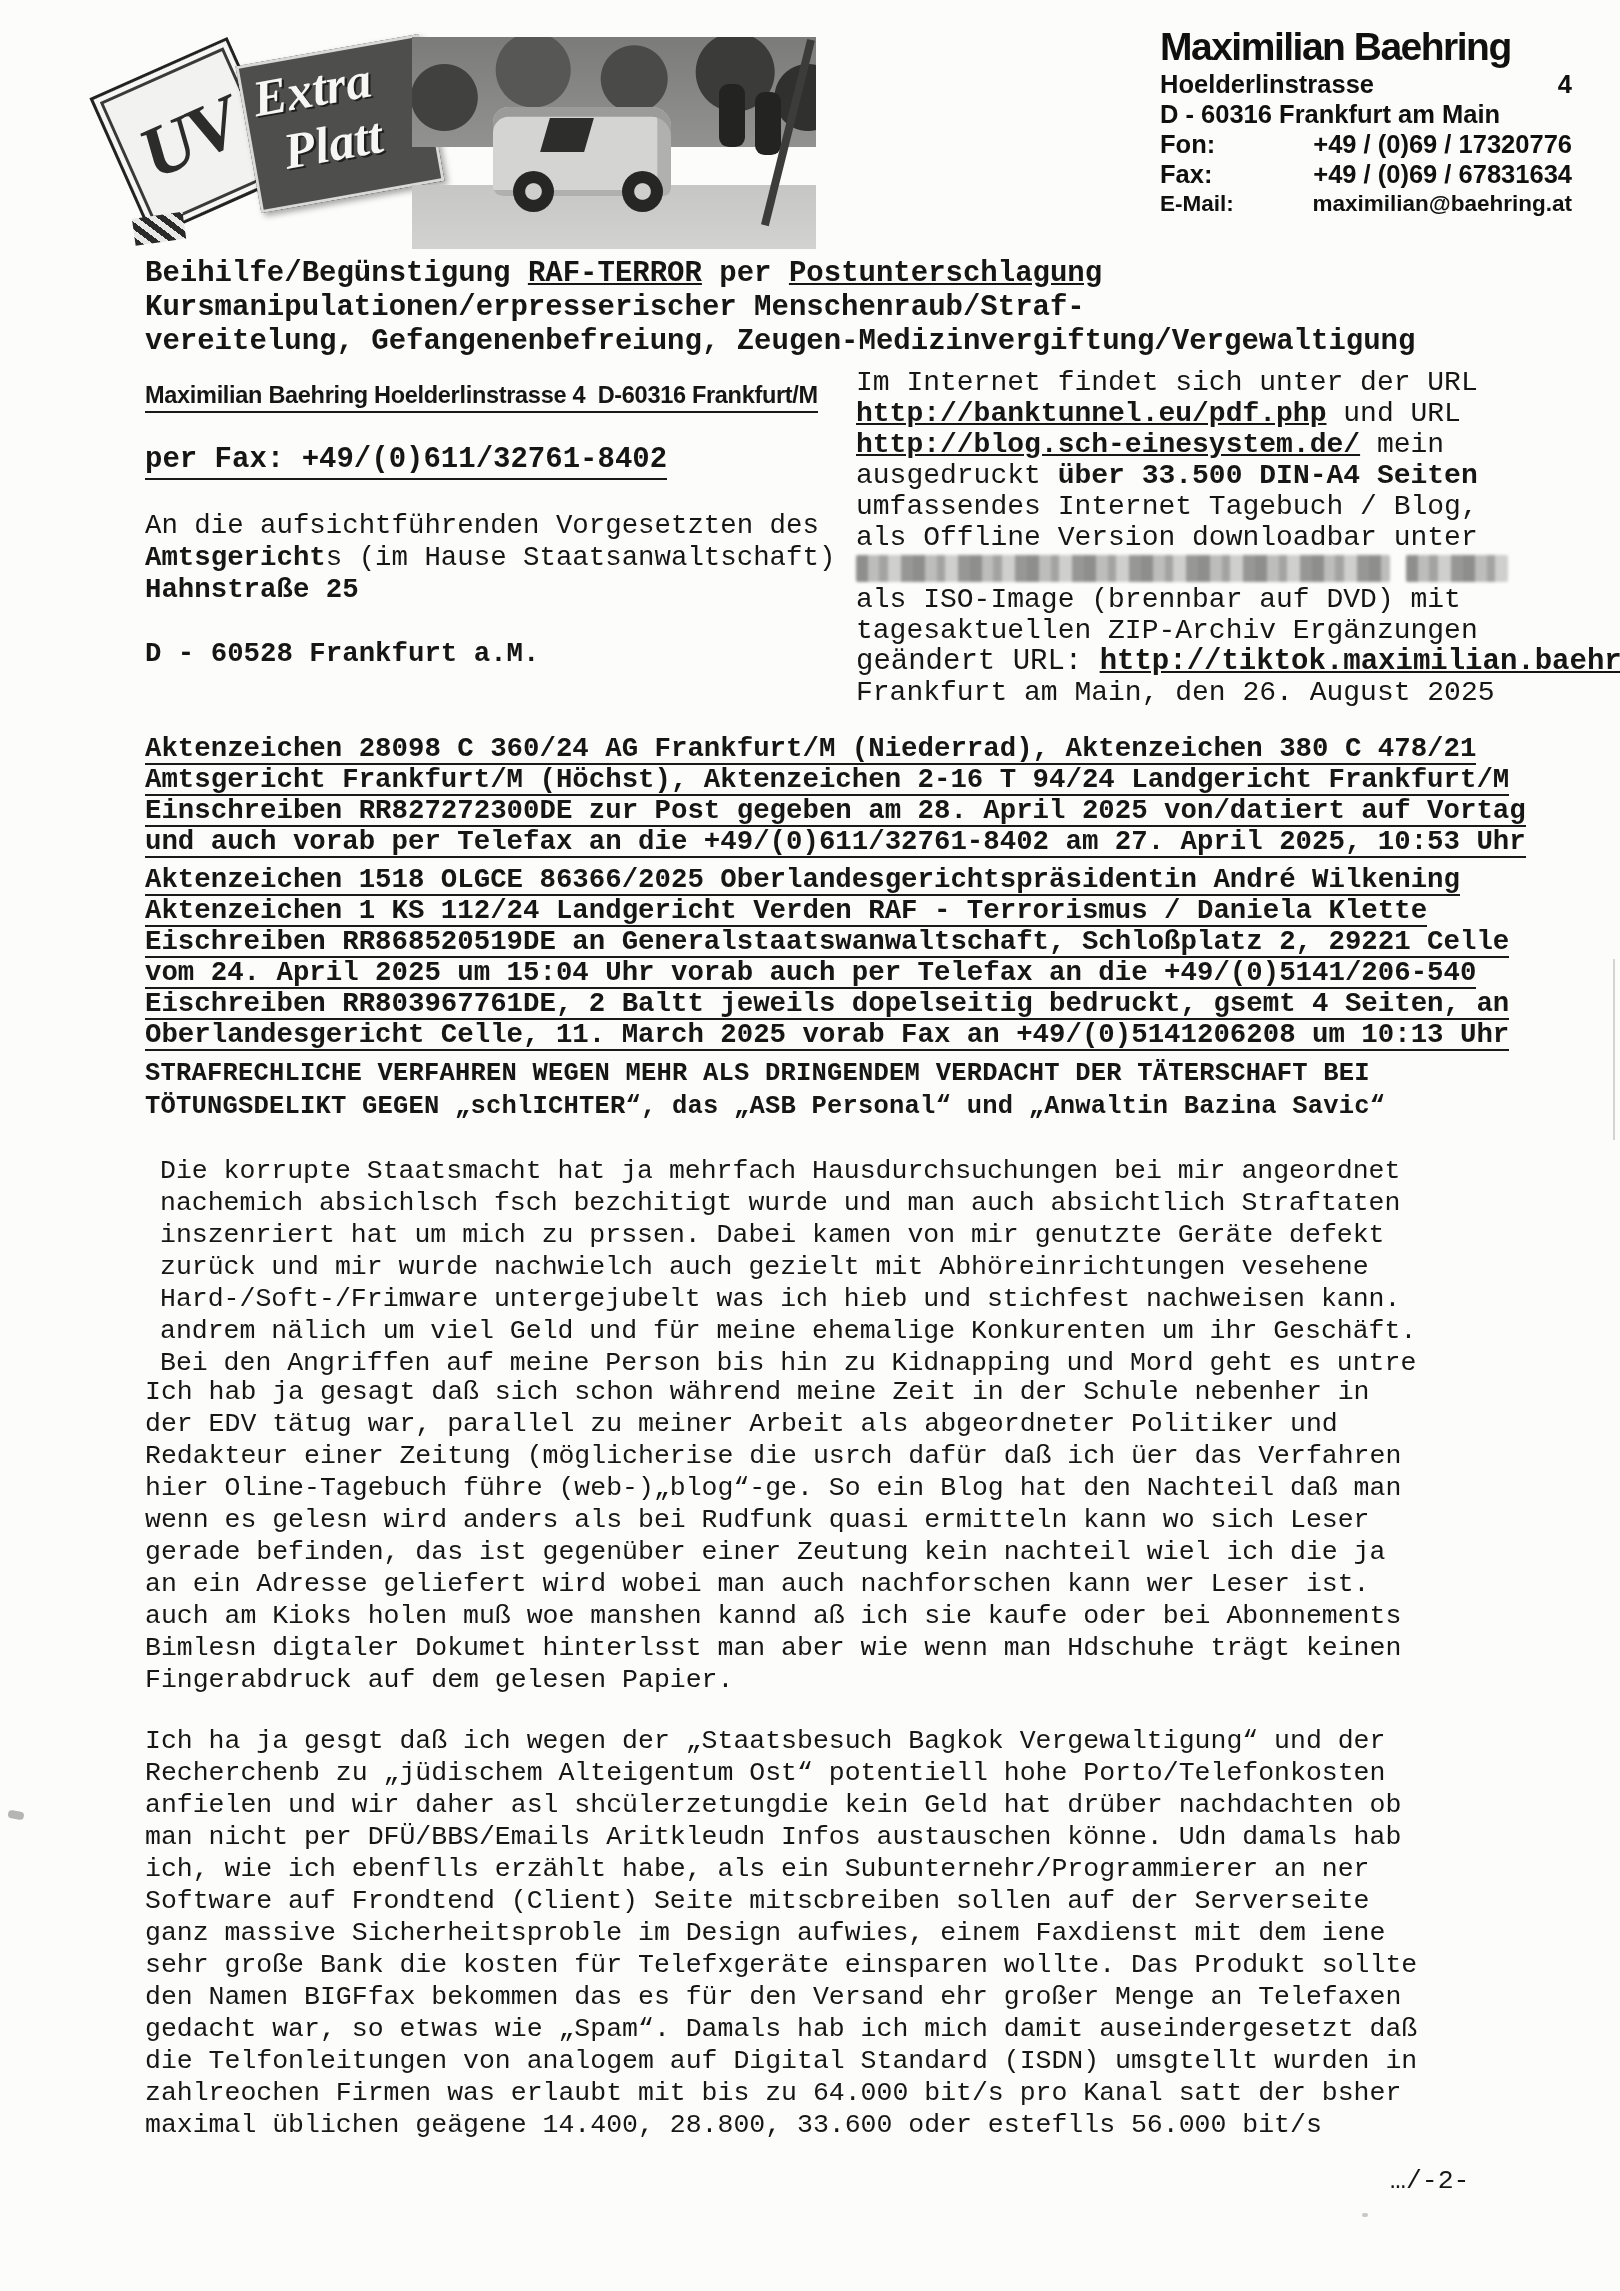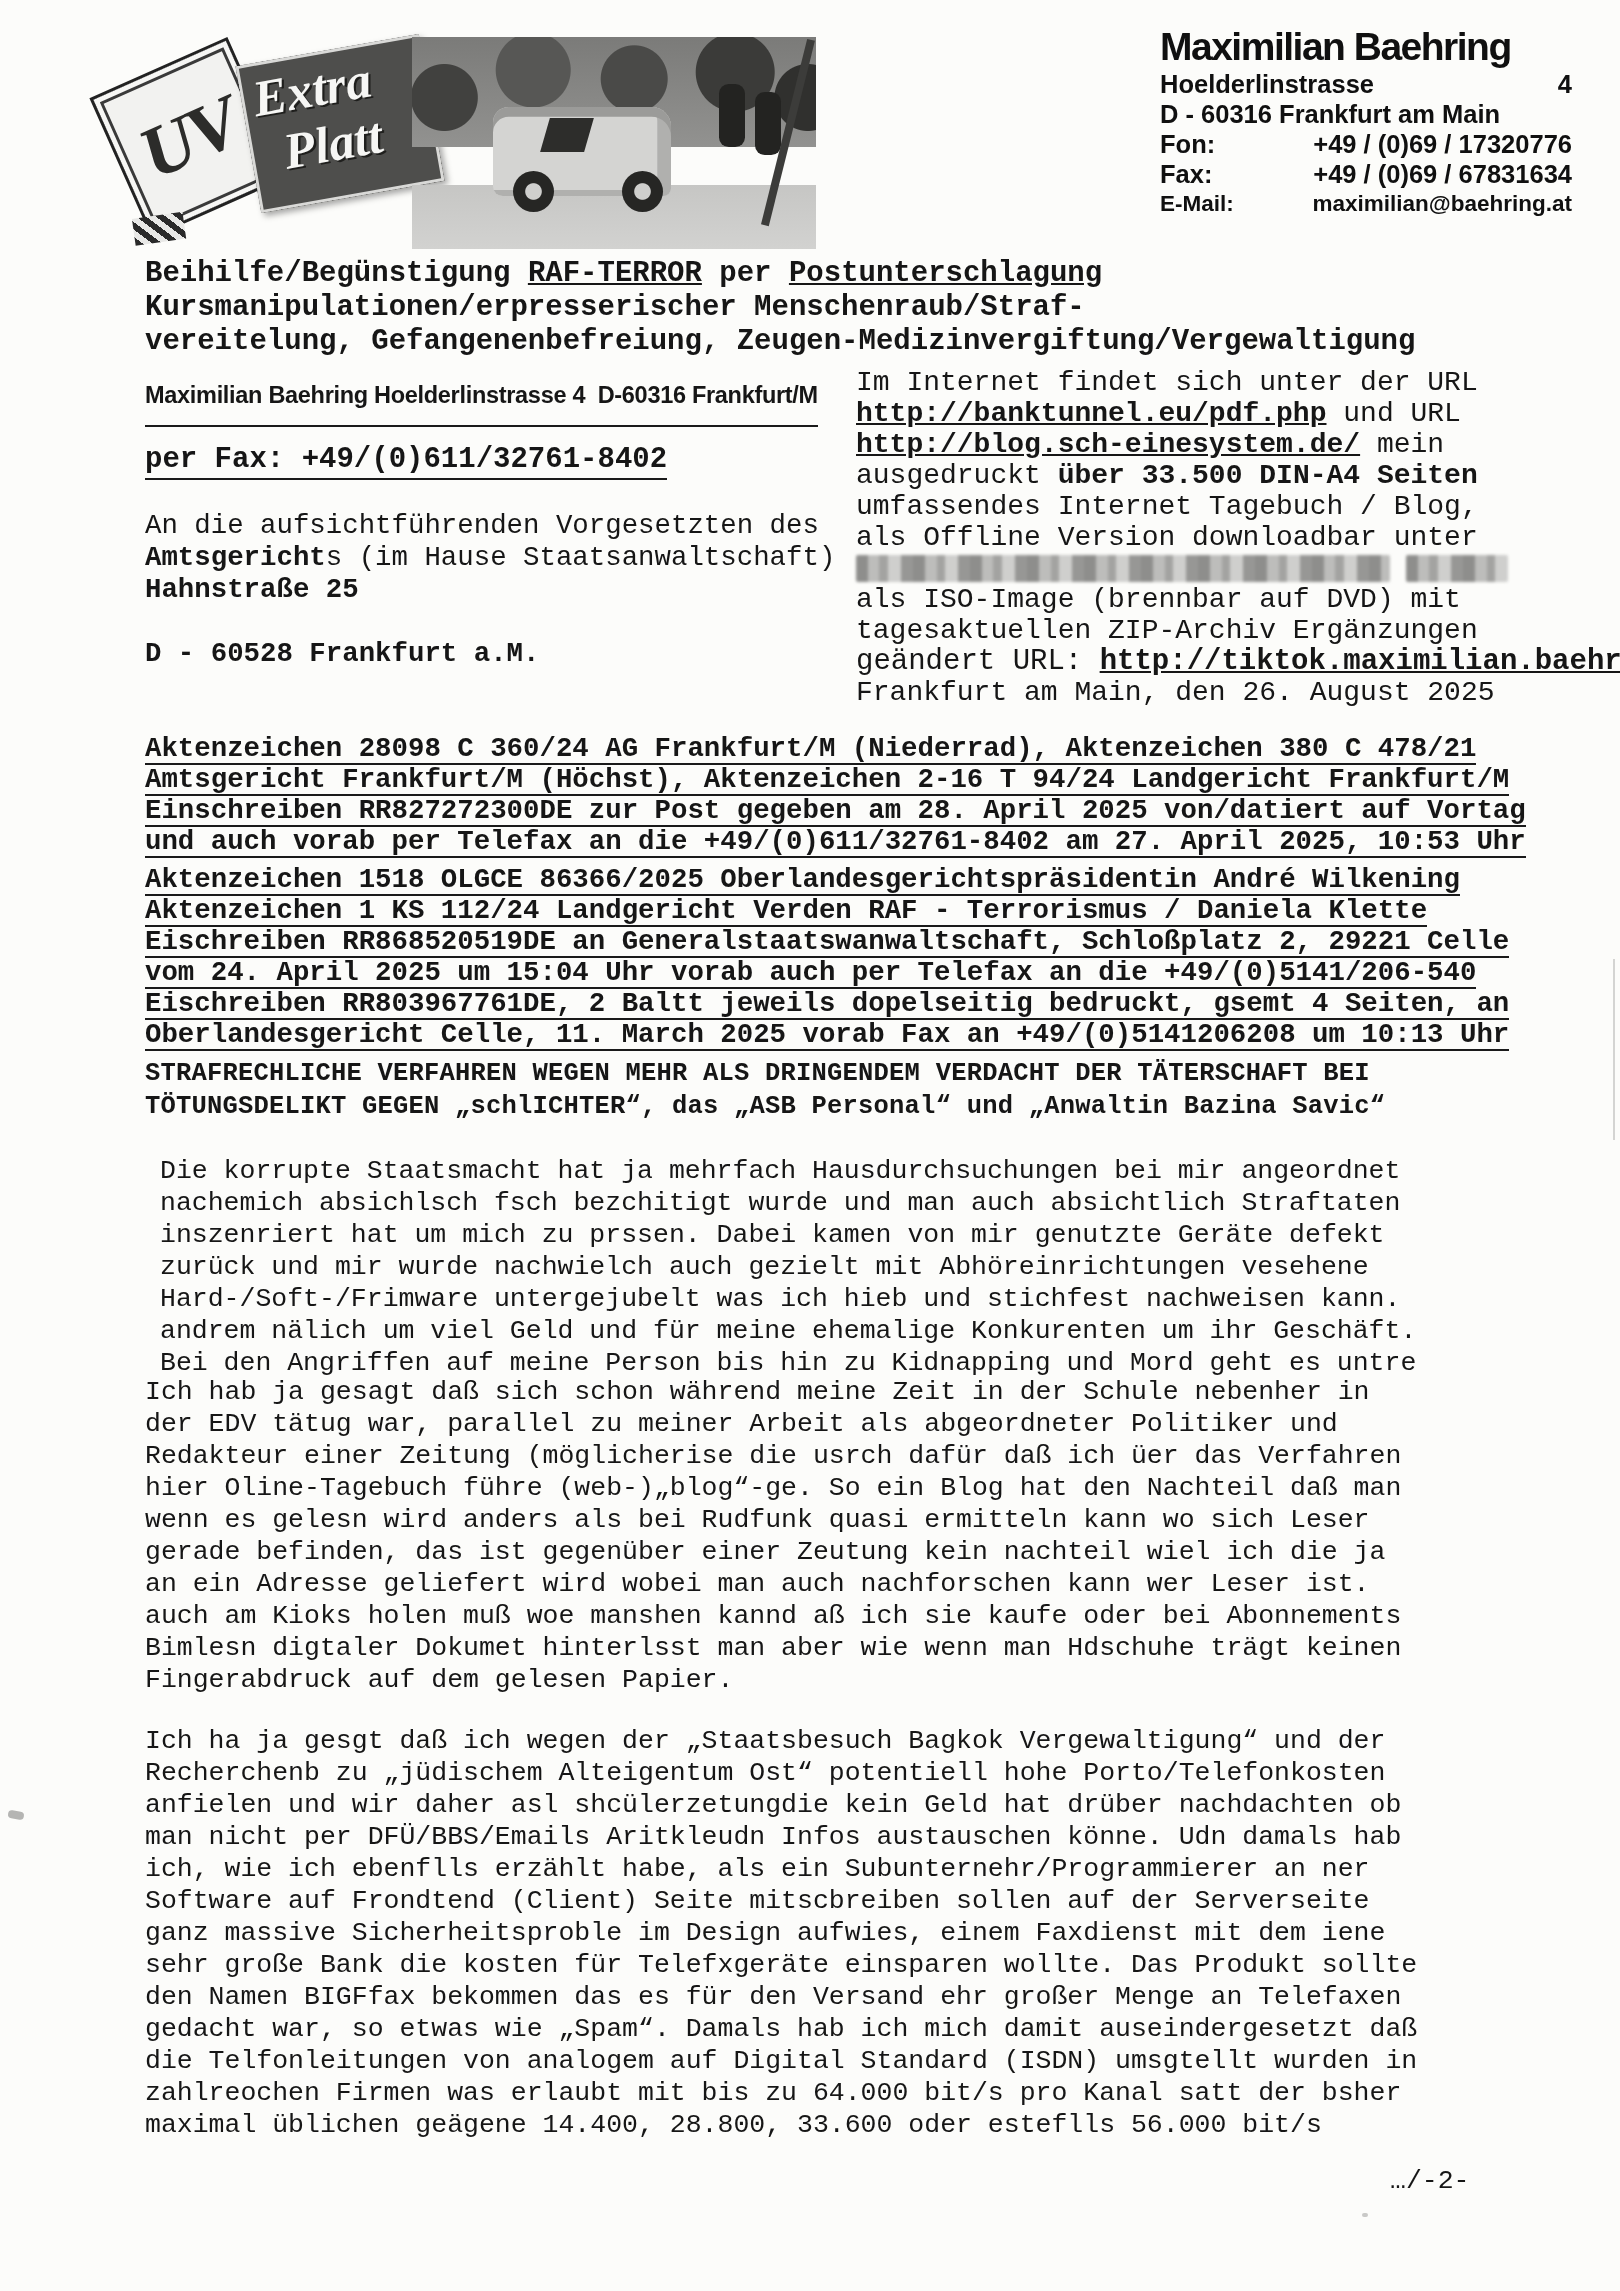--- a/index.html
+++ b/index.html
@@ -61,21 +61,21 @@
   #contact{left:1160px;top:23.5px;width:412px;font-family:"Liberation Sans",sans-serif;
            font-weight:bold;color:#101010;}
   #contact .c-name{font-size:39px;line-height:45px;letter-spacing:-1.5px;white-space:pre;}
   #contact .c-row{display:flex;justify-content:space-between;font-size:25.5px;line-height:30px;}
   #contact .c-row.email{font-size:22.5px;line-height:29px;}
 
   
   #subject{left:145px;top:257px;font-size:29px;font-weight:bold;line-height:34px;}
   #sender-line{left:145px;top:382px;font-family:"Liberation Sans",sans-serif;font-weight:bold;
         font-size:23.5px;letter-spacing:-0.3px;border-bottom:2.9px solid #1a1a1a;
-        padding-bottom:16px;white-space:pre;}
+        padding-bottom:2px;white-space:pre;}
   #fax-line{left:145px;top:443px;font-size:29px;font-weight:bold;border-bottom:2.9px solid #1a1a1a;
         padding-bottom:2px;white-space:pre;}
   #recipient{left:145px;top:510px;font-size:27.4px;line-height:32px;}
   #recipient .line{min-height:32px;}
   #info-right{left:856px;top:367px;font-size:28px;line-height:31px;}
   .redacted{display:inline-block;height:26.5px;width:534px;vertical-align:middle;
         background:repeating-linear-gradient(90deg,#8e8e8c 0 11.8px,#bdbdbb 11.8px 23.5px,
                    #a3a3a1 23.5px 32px,#cfcfcd 32px 45px,#979795 45px 57px);
         filter:blur(1.6px);border-radius:2px;}
   .redacted.short{width:102px;margin-left:15.7px;}

